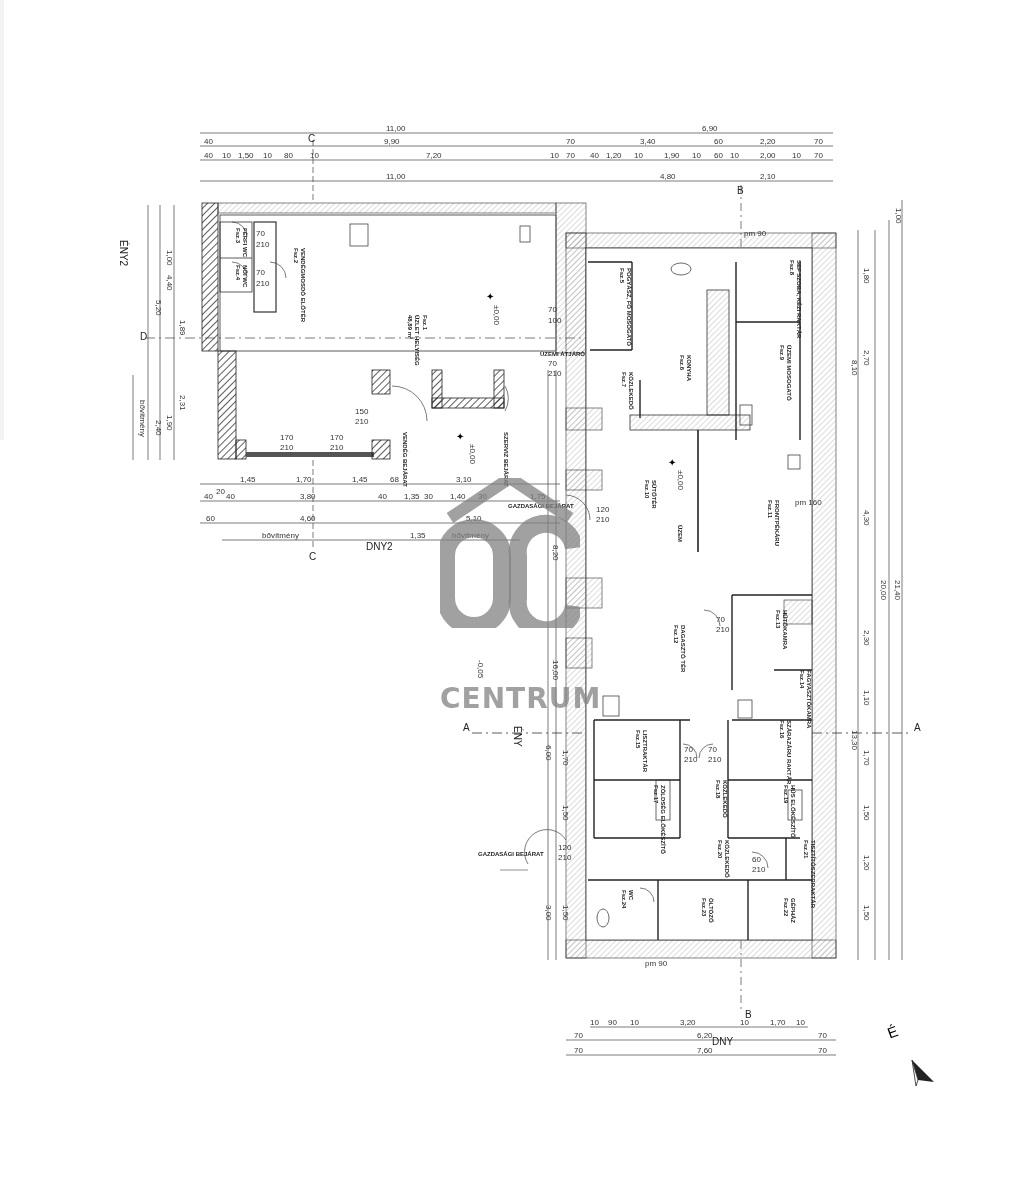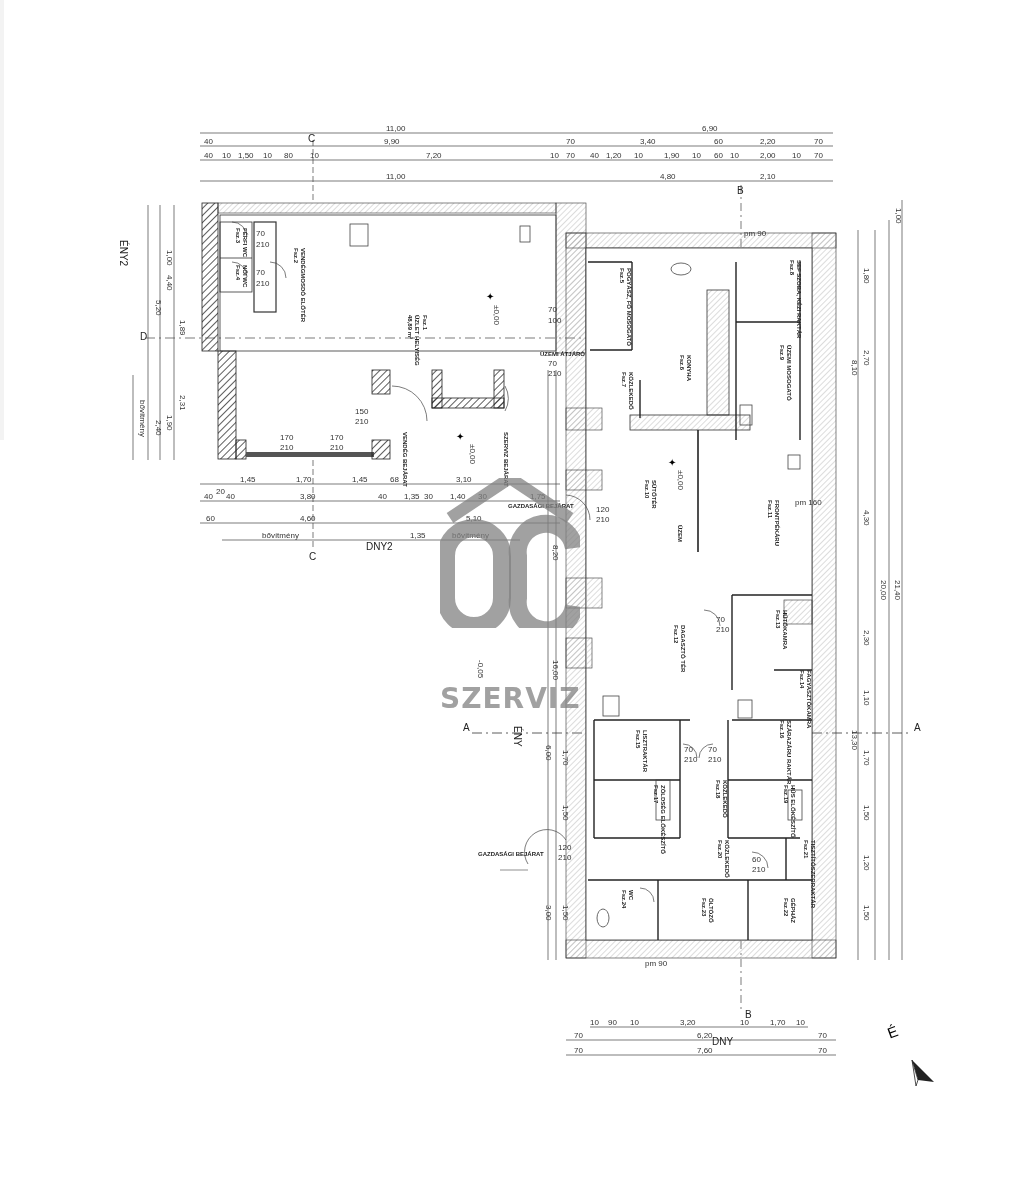--- a/index.html
+++ b/index.html
@@ -437,14 +437,14 @@
   </g>
   <text x="887" y="1037" font-size="15" font-family="Liberation Sans, sans-serif" transform="rotate(-20 893 1030)">É</text>
 </svg>
 
 <div class="wm">
   <svg width="140" height="150" viewBox="0 0 140 150">
     <path d="M 10 40 L 70 0 L 130 40" fill="none" stroke="rgba(130,130,130,0.75)" stroke-width="12"></path>
     <rect x="6" y="50" width="56" height="98" rx="28" fill="none" stroke="rgba(130,130,130,0.75)" stroke-width="18"></rect>
     <path d="M 134 70 A 28 28 0 0 0 78 78 L 78 120 A 28 28 0 0 0 134 128" fill="none" stroke="rgba(130,130,130,0.75)" stroke-width="18"></path>
   </svg>
-  <div class="wm-text" style="top:204px;font-size:28px;">SZERVIZ</div>
+  <div class="wm-text" style="top:204px;font-size:28px;">CENTRUM</div>
 </div>
 
 </body></html>

